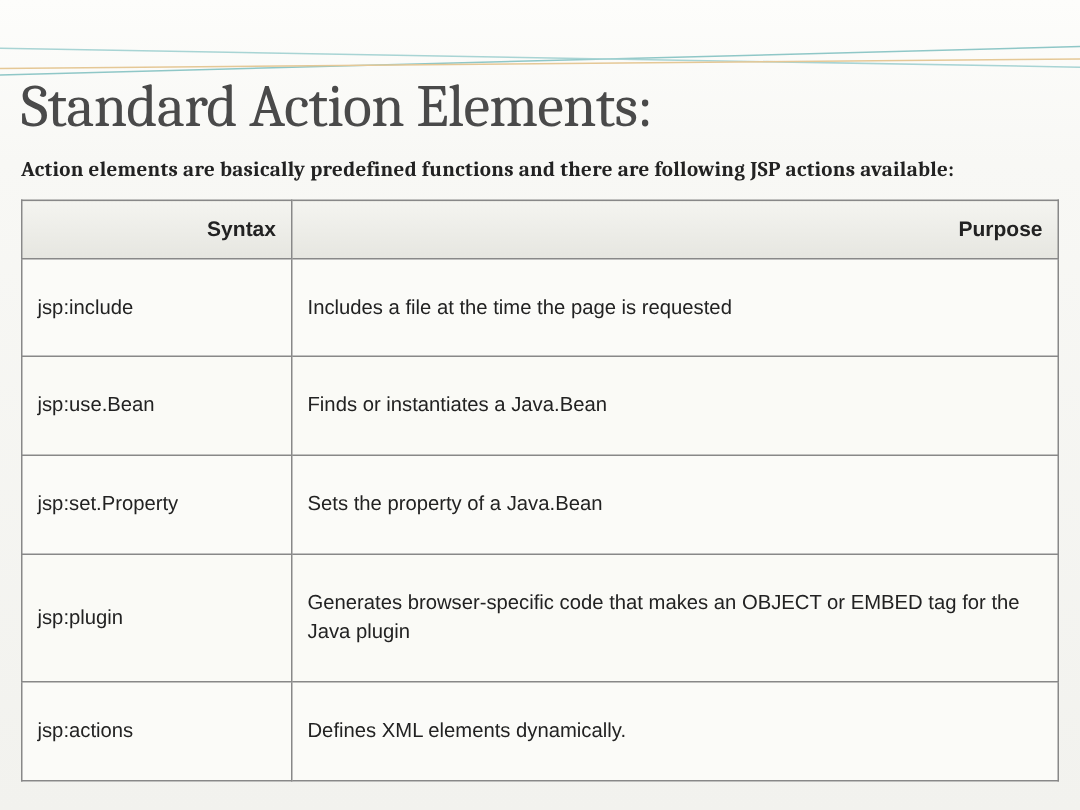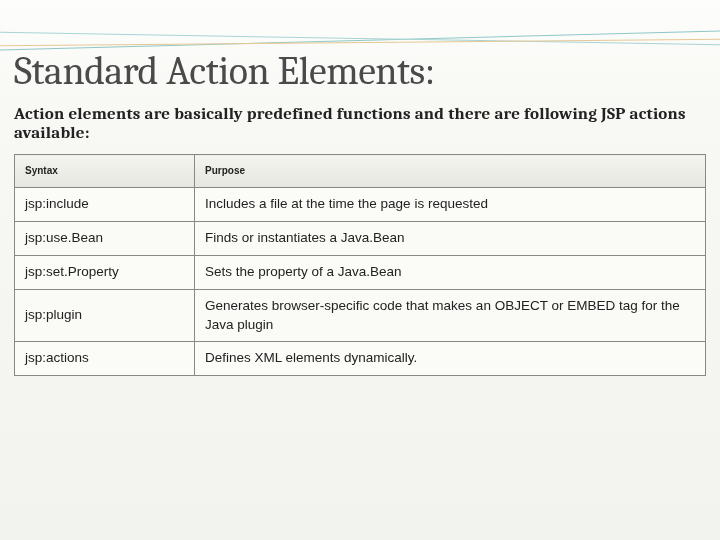--- a/index.html
+++ b/index.html
@@ -62,52 +62,52 @@
       color: #4a4a4a;
       padding: 4px 14px 0 14px;
       position: relative;
       z-index: 2;
       letter-spacing: -0.5px;
       margin-top: 44px;
     }
 
     .slide-description {
       font-family: Cambria, Georgia, serif;
-      font-size: 17px;
+      font-size: 14px;
       color: #222;
       padding: 10px 14px 8px 14px;
       font-weight: bold;
       letter-spacing: 0.2px;
     }
 
     .table-container {
       padding: 4px 14px 0 14px;
     }
 
     table {
       border-collapse: collapse;
       width: 100%;
       background: #fbfbf8;
     }
 
     th, td {
       border: 1px solid #888;
-      padding: 7px 10px;
+      padding: 23px 10px;
       font-size: 13.5px;
       line-height: 1.4;
       vertical-align: middle;
       color: #222;
       font-family: Verdana, Geneva, sans-serif;
     }
 
     th {
       background: linear-gradient(180deg, #f4f4f0 0%, #e6e6e0 100%);
       font-weight: bold;
-      text-align: left;
-      font-size: 10px;
+      text-align: right;
+      font-size: 14px;
       padding: 9px 10px;
     }
 
     td.syntax-col {
       width: 180px;
       white-space: nowrap;
     }
 
     tr:nth-child(even) td {
       background: #fafaf6;

